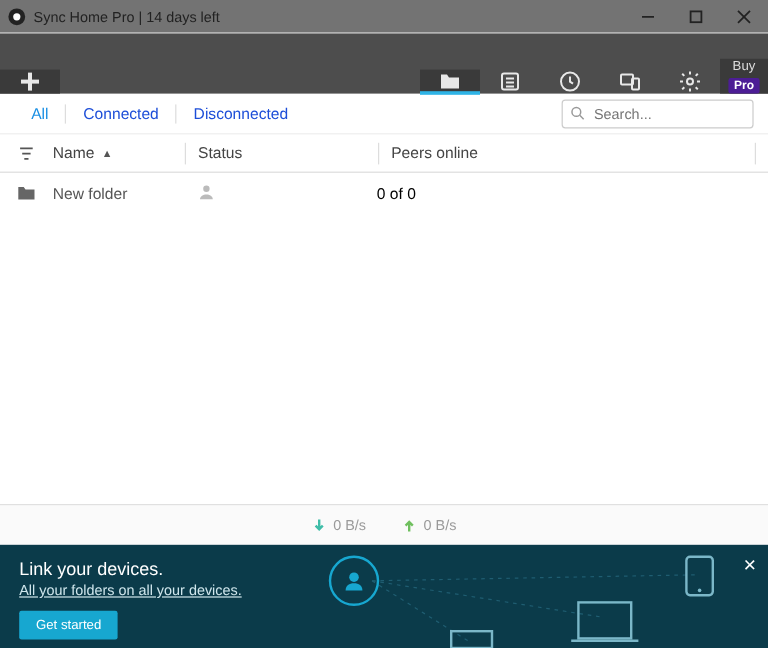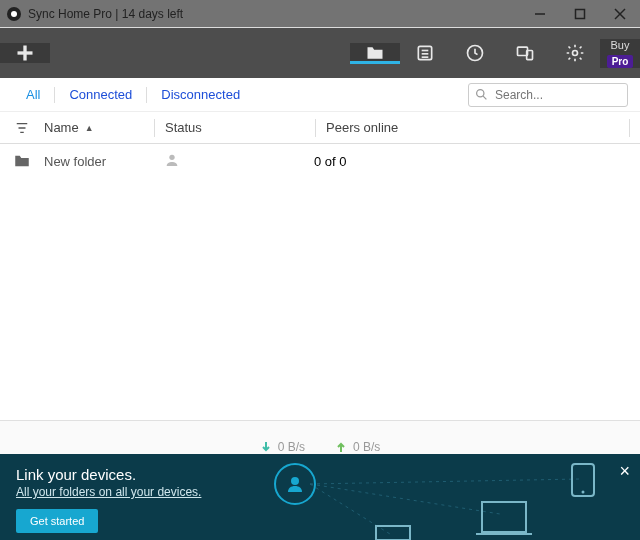--- a/index.html
+++ b/index.html
@@ -3,21 +3,21 @@
 <meta charset="utf-8">
 <style>
   * { box-sizing: border-box; margin: 0; padding: 0; font-family: "Segoe UI", Arial, sans-serif; }
   html, body { width: 640px; height: 540px; overflow: hidden; background: #fff; }
   .titlebar { height: 28px; display: flex; align-items: center; background: #737373; border-bottom: 1px solid #ddd; }
   .titlebar-icon { width: 16px; height: 16px; margin: 0 6px; }
   .titlebar-title { flex: 1; font-size: 12px; color: #222; }
   .titlebar-controls { display: flex; }
   .tc-btn { width: 40px; height: 28px; display: flex; align-items: center; justify-content: center; }
   .tc-btn svg { width: 12px; height: 12px; stroke: #222; fill: none; stroke-width: 1.5; }
-  .toolbar { height: 50px; background: #4d4d4d; display: flex; align-items: center; }
+  .toolbar { height: 50px; background: #4d4d4d; display: flex; align-items: flex-end; }
   .tool-btn { width: 50px; display: flex; align-items: center; justify-content: center; position: relative; }
   .tool-btn svg { width: 20px; height: 20px; fill: #e8e8e8; }
   .tool-btn.plus { background: #3a3a3a; }
   .tool-btn.active { background: #3a3a3a; }
   .tool-btn.active::after { content: ""; position: absolute; left: 0; right: 0; bottom: -1px; height: 3px; background: #2fb4e6; }
   .toolbar-spacer { flex: 1; }
   .buy { width: 40px; background: #3a3a3a; display: flex; flex-direction: column; align-items: center; justify-content: center; gap: 4px; }
   .buy-label { font-size: 11px; color: #ddd; }
   .pro-badge { background: #4c1d95; color: #fff; font-size: 10px; font-weight: bold; padding: 1px 5px; border-radius: 2px; }
   .filterbar { height: 34px; display: flex; align-items: center; padding: 12px 12px; border-bottom: 1px solid #eee; gap: 0; }
@@ -31,21 +31,21 @@
   .col-icon { width: 44px; display: flex; justify-content: center; }
   .col-name { width: 110px; display: flex; align-items: center; gap: 6px; }
   .col-status { width: 150px; }
   .col-peers { flex: 1; }
   .sort-arrow { font-size: 9px; color: #555; }
   .row { height: 34px; display: flex; align-items: center; font-size: 13px; color: #555; }
   .row .col-icon svg { width: 18px; height: 18px; fill: #666; }
   .row .col-status svg { width: 16px; height: 16px; fill: #bbb; }
   .row .col-peers { color: #000000; }
   .main-area { height: 276px; overflow: auto; }
-  .statusbar { height: 34px; border-top: 1px solid #e0e0e0; background: #fafafa; display: flex; align-items: flex-end; justify-content: center; gap: 30px; font-size: 12px; color: #999; }
+  .statusbar { height: 34px; border-top: 1px solid #e0e0e0; background: #fafafa; display: flex; align-items: center; justify-content: center; gap: 30px; font-size: 12px; color: #999; }
   .stat { display: flex; align-items: center; gap: 6px; }
   .stat svg { width: 12px; height: 12px; }
   .banner { height: 86px; background: #0b3b4a; color: #fff; position: relative; padding: 12px 16px; overflow: hidden; }
   .banner-title { font-size: 15px; font-weight: 400; }
   .banner-sub { font-size: 12px; color: #cfe6ec; margin-top: 2px; text-decoration: underline; }
   .banner-btn { margin-top: 10px; background: #17a7d0; border: none; color: #fff; font-size: 11px; padding: 6px 14px; border-radius: 2px; cursor: pointer; }
   .banner-close { position: absolute; top: 8px; right: 10px; color: #fff; font-size: 18px; cursor: pointer; line-height: 1; }
   .banner-art { position: absolute; left: 260px; top: 0; right: 0; bottom: 0; pointer-events: none; }
   .head-sep { width:1px; height:18px; background:#ddd; margin-right:10px; }
 </style>

